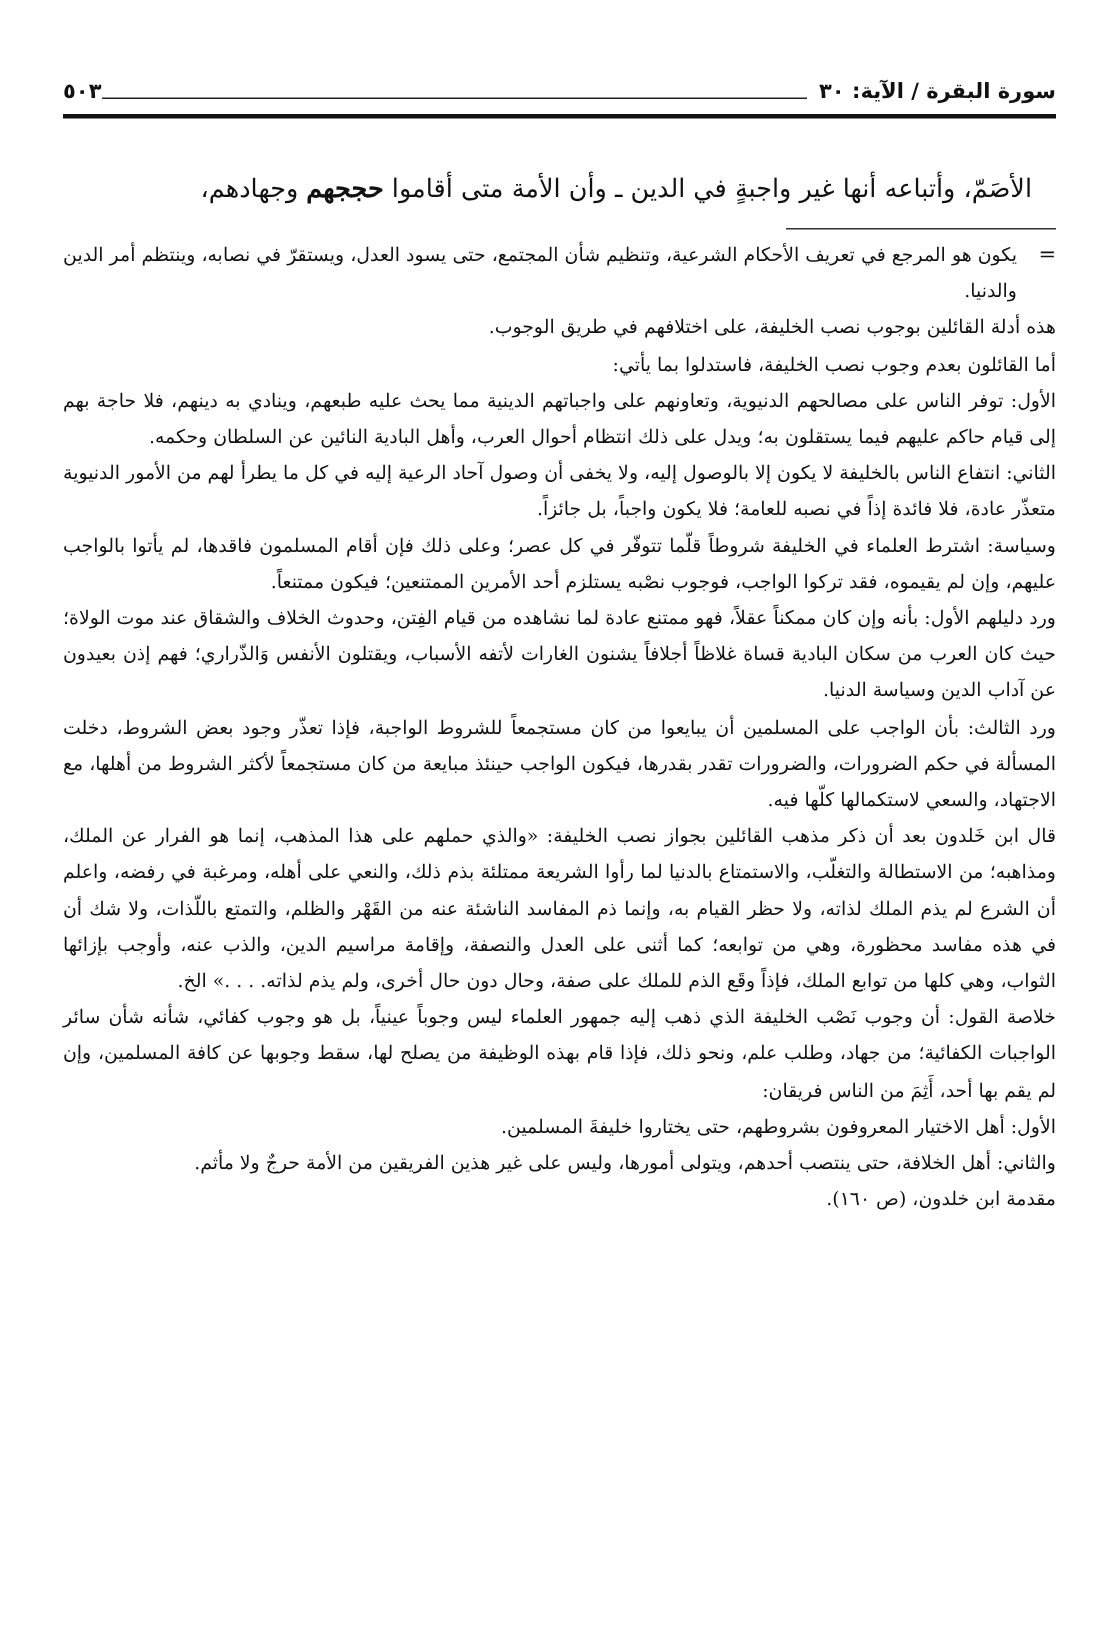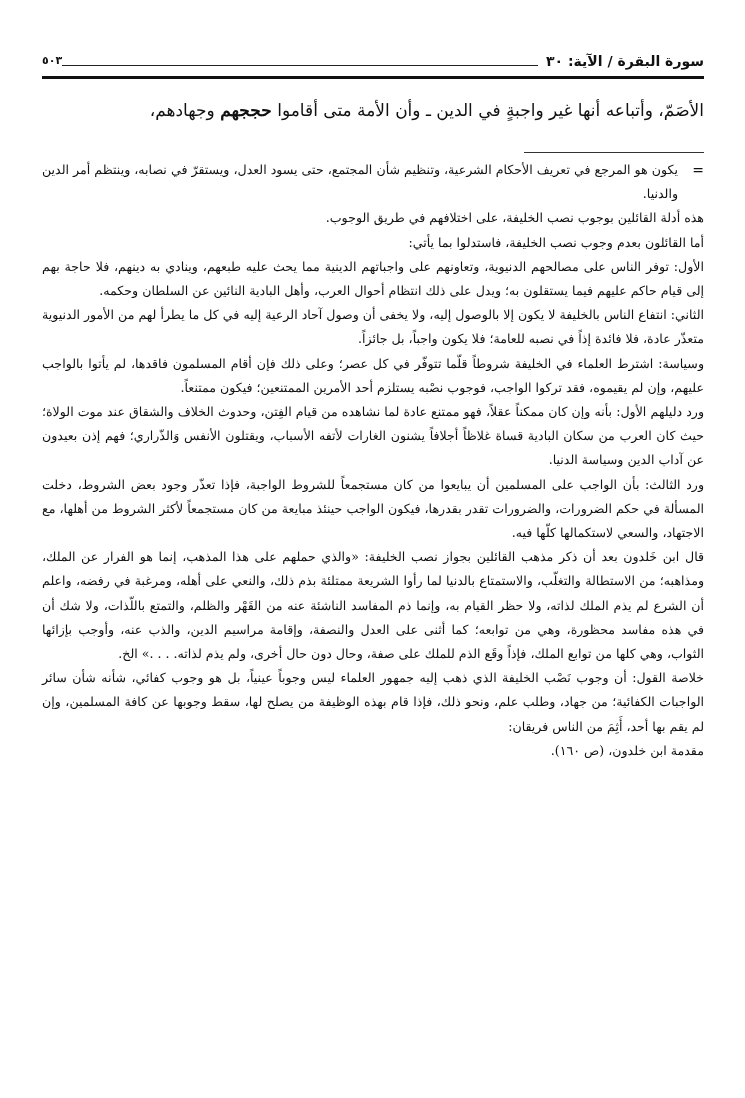--- a/index.html
+++ b/index.html
@@ -10,21 +10,21 @@
   .page { position: absolute; left: 42px; top: 0; width: 662px; height: 1098px; }
 
   
   .running-head {
     position: absolute; top: 40px; left: 0; right: 0; height: 30px;
     display: flex; flex-direction: row; align-items: flex-end;
     font-size: 14px; font-weight: bold; line-height: 18px;
   }
   .running-head .surah { white-space: nowrap; padding-left: 8px; }
   .running-head .filler { flex: 1; border-bottom: 1px solid #222; margin-bottom: 4px; }
-  .running-head .pageno { white-space: nowrap; padding-right: 0; font-size: 11px; }
+  .running-head .pageno { white-space: nowrap; padding-right: 0; font-size: 14px; }
   .head-rule { position: absolute; top: 76px; left: 0; right: 0; height: 3px; background: #111; }
 
   
   .main-text {
     position: absolute; top: 97px; left: 0; right: 0;
     font-family: "DejaVu Serif", serif; font-size: 17px; line-height: 26px;
     text-align: justify;
   }
   .main-text b { font-weight: bold; }
 
@@ -49,39 +49,41 @@
 
 <div class="page">
 
   <div class="running-head">
     <span class="surah">سورة البقرة / الآية: ٣٠</span>
     <span class="filler"></span>
     <span class="pageno">٥٠٣</span>
   </div>
   <div class="head-rule"></div>
 
-  <p class="main-text" style="margin:0;">
+  <p class="main-text" style="margin:16px;">
     <span>الأصَمّ، وأتباعه أنها غير واجبةٍ في الدين ـ وأن الأمة متى أقاموا </span><b>حججهم</b><span> وجهادهم،</span>
   </p>
 
   <div class="fn-sep"></div>
 
   <div class="footnotes">
     <p class="fn-p fn-first">
       <span class="cont-mark">=</span>
       <span>يكون هو المرجع في تعريف الأحكام الشرعية، وتنظيم شأن المجتمع، حتى يسود العدل، ويستقرّ في نصابه، وينتظم أمر الدين والدنيا.</span>
     </p>
     <p class="fn-p"><span>هذه أدلة القائلين بوجوب نصب الخليفة، على اختلافهم في طريق الوجوب.</span></p>
     <p class="fn-p"><span>أما القائلون بعدم وجوب نصب الخليفة، فاستدلوا بما يأتي:</span></p>
     <p class="fn-p"><span class="lead">الأول:</span><span> توفر الناس على مصالحهم الدنيوية، وتعاونهم على واجباتهم الدينية مما يحث عليه طبعهم، وينادي به دينهم، فلا حاجة بهم إلى قيام حاكم عليهم فيما يستقلون به؛ ويدل على ذلك انتظام أحوال العرب، وأهل البادية النائين عن السلطان وحكمه.</span></p>
     <p class="fn-p"><span class="lead">الثاني:</span><span> انتفاع الناس بالخليفة لا يكون إلا بالوصول إليه، ولا يخفى أن وصول آحاد الرعية إليه في كل ما يطرأ لهم من الأمور الدنيوية متعذّر عادة، فلا فائدة إذاً في نصبه للعامة؛ فلا يكون واجباً، بل جائزاً.</span></p>
     <p class="fn-p"><span class="lead">وسياسة:</span><span> اشترط العلماء في الخليفة شروطاً قلّما تتوفّر في كل عصر؛ وعلى ذلك فإن أقام المسلمون فاقدها، لم يأتوا بالواجب عليهم، وإن لم يقيموه، فقد تركوا الواجب، فوجوب نصْبه يستلزم أحد الأمرين الممتنعين؛ فيكون ممتنعاً.</span></p>
     <p class="fn-p"><span>ورد دليلهم الأول: بأنه وإن كان ممكناً عقلاً، فهو ممتنع عادة لما نشاهده من قيام الفِتن، وحدوث الخلاف والشقاق عند موت الولاة؛ حيث كان العرب من سكان البادية قساة غلاظاً أجلافاً يشنون الغارات لأتفه الأسباب، ويقتلون الأنفس وَالذّراري؛ فهم إذن بعيدون عن آداب الدين وسياسة الدنيا.</span></p>
     <p class="fn-p"><span>ورد الثالث: بأن الواجب على المسلمين أن يبايعوا من كان مستجمعاً للشروط الواجبة، فإذا تعذّر وجود بعض الشروط، دخلت المسألة في حكم الضرورات، والضرورات تقدر بقدرها، فيكون الواجب حينئذ مبايعة من كان مستجمعاً لأكثر الشروط من أهلها، مع الاجتهاد، والسعي لاستكمالها كلّها فيه.</span></p>
     <p class="fn-p"><span>قال ابن خَلدون بعد أن ذكر مذهب القائلين بجواز نصب الخليفة: «والذي حملهم على هذا المذهب، إنما هو الفرار عن الملك، ومذاهبه؛ من الاستطالة والتغلّب، والاستمتاع بالدنيا لما رأوا الشريعة ممتلئة بذم ذلك، والنعي على أهله، ومرغبة في رفضه، واعلم أن الشرع لم يذم الملك لذاته، ولا حظر القيام به، وإنما ذم المفاسد الناشئة عنه من القَهْر والظلم، والتمتع باللّذات، ولا شك أن في هذه مفاسد محظورة، وهي من توابعه؛ كما أثنى على العدل والنصفة، وإقامة مراسيم الدين، والذب عنه، وأوجب بإزائها الثواب، وهي كلها من توابع الملك، فإذاً وقَع الذم للملك على صفة، وحال دون حال أخرى، ولم يذم لذاته. . . .» الخ.</span></p>
     <p class="fn-p"><span class="lead">خلاصة القول:</span><span> أن وجوب نَصْب الخليفة الذي ذهب إليه جمهور العلماء ليس وجوباً عينياً، بل هو وجوب كفائي، شأنه شأن سائر الواجبات الكفائية؛ من جهاد، وطلب علم، ونحو ذلك، فإذا قام بهذه الوظيفة من يصلح لها، سقط وجوبها عن كافة المسلمين، وإن لم يقم بها أحد، أَثِمَ من الناس فريقان:</span></p>
+    <p class="fn-p"><span>الأول: أهل الاختيار المعروفون بشروطهم، حتى يختاروا خليفةَ المسلمين.</span></p>
+    <p class="fn-p"><span>والثاني: أهل الخلافة، حتى ينتصب أحدهم، ويتولى أمورها، وليس على غير هذين الفريقين من الأمة حرجٌ ولا مأثم.</span></p>
 
     <div class="refs">
       <p class="fn-p">مقدمة ابن خلدون، (ص ١٦٠).</p>
     </div>
   </div>
 
 </div>
 
 </body></html>

